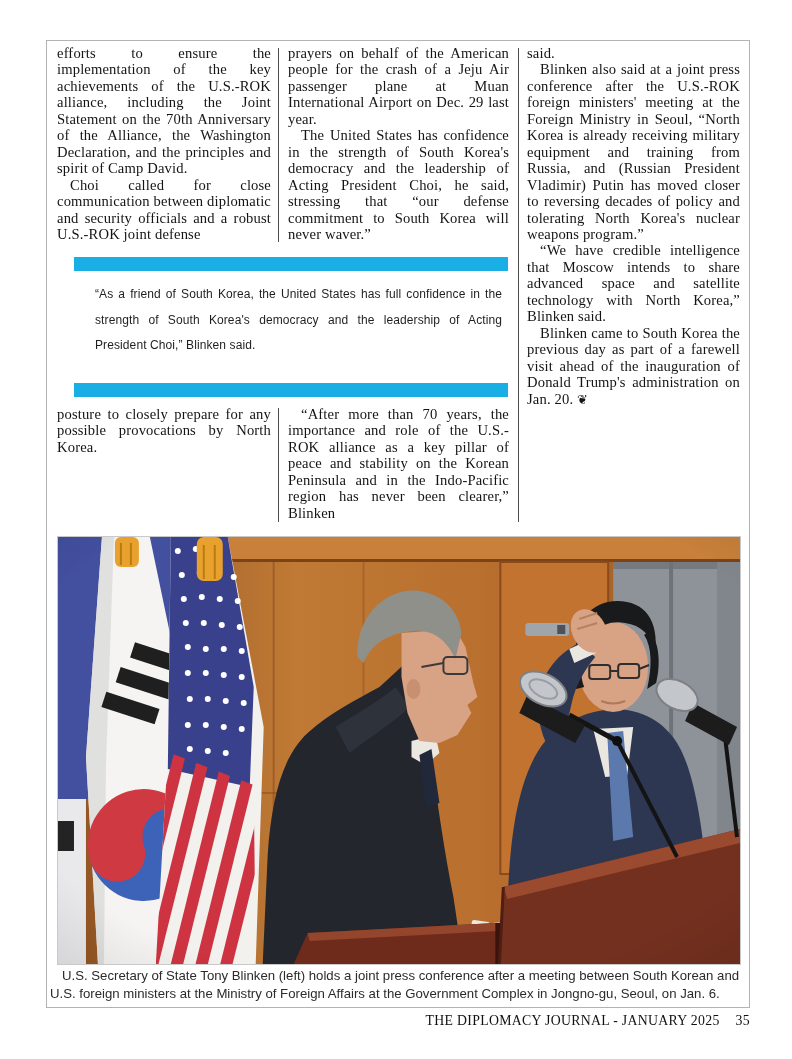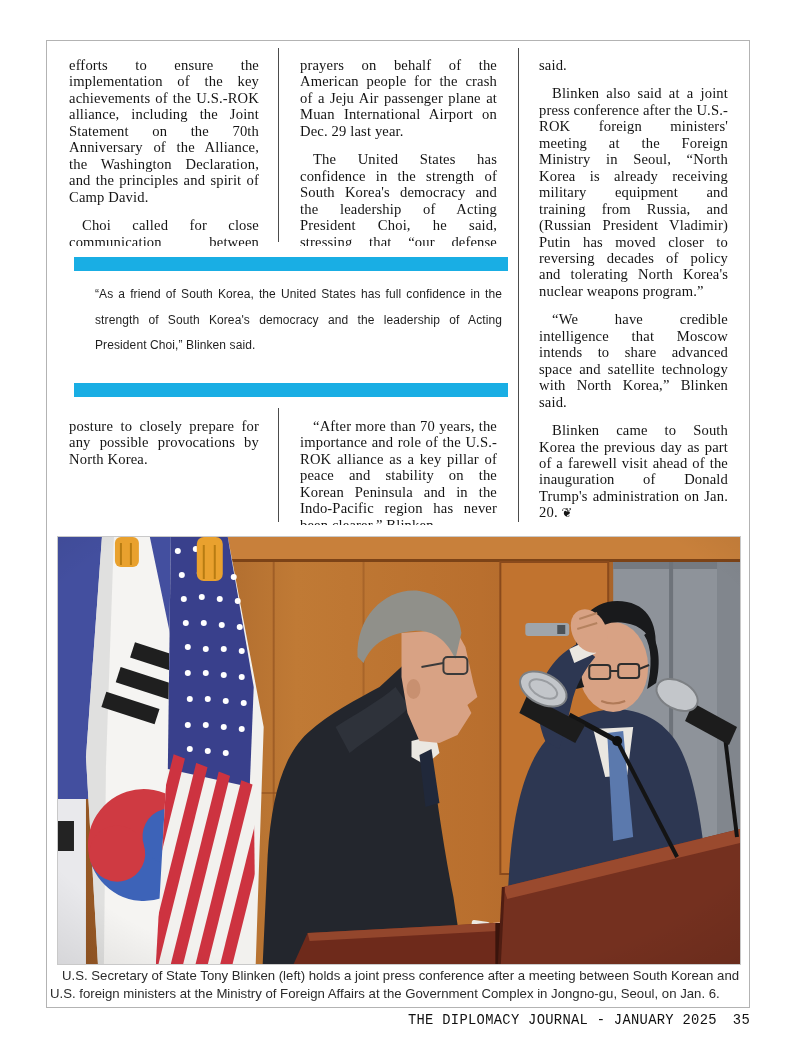--- a/index.html
+++ b/index.html
@@ -8,21 +8,21 @@
     font-family:"Liberation Serif", serif;color:#1b1b1b;overflow:hidden;
   }
   .frame{
     position:absolute;left:46px;top:40px;width:704px;height:968px;
     border:1px solid #b3b3b3;box-sizing:border-box;background:#fff;
   }
   .col{
     position:absolute;text-align:justify;font-size:14.6px;line-height:16.45px;
     color:#141414;letter-spacing:0.15px;overflow:hidden;hyphens:auto;-webkit-hyphens:auto;
   }
-  .col p{margin:12px;}
+  .col p{margin:0;}
   .col p.indent{text-indent:13px;}
   #col1-top{left:57px;top:45px;width:214px;height:201px;}
   #col2-top{left:288px;top:45px;width:221px;height:201px;}
   #col3{left:527px;top:45px;width:213px;height:481px;}
   #col1-bot{left:57px;top:406px;width:214px;height:119px;}
   #col2-bot{left:288px;top:406px;width:221px;height:119px;}
   .vrule{position:absolute;width:1px;background:#4c4c4c;}
   #rule1a{left:278px;top:48px;height:194px;}
   #rule2{left:518px;top:48px;height:474px;}
   #rule1b{left:278px;top:408px;height:114px;}
@@ -40,21 +40,21 @@
     border:1px solid #c9c9c9;overflow:hidden;background:#b06a2e;
   }
   .photo svg{display:block;}
   .caption{
     position:absolute;left:50px;top:967px;width:694px;margin:0;
     font-family:"Liberation Sans", sans-serif;font-size:13.2px;line-height:18px;
     color:#2b2b2b;text-indent:12px;text-align:left;
   }
   .footer{
     position:absolute;top:1013px;right:42px;
-    font-family:Liberation Mono, monospace;font-size:13.8px;color:#111;
+    font-family:Liberation Serif, serif;font-size:13.8px;color:#111;
     letter-spacing:0.3px;
   }
   .footer .pagenum{margin-left:16px;}
   .endmark{font-size:13px;}
 </style>
 </head>
 <body>
 
 <div class="frame"></div>
 

